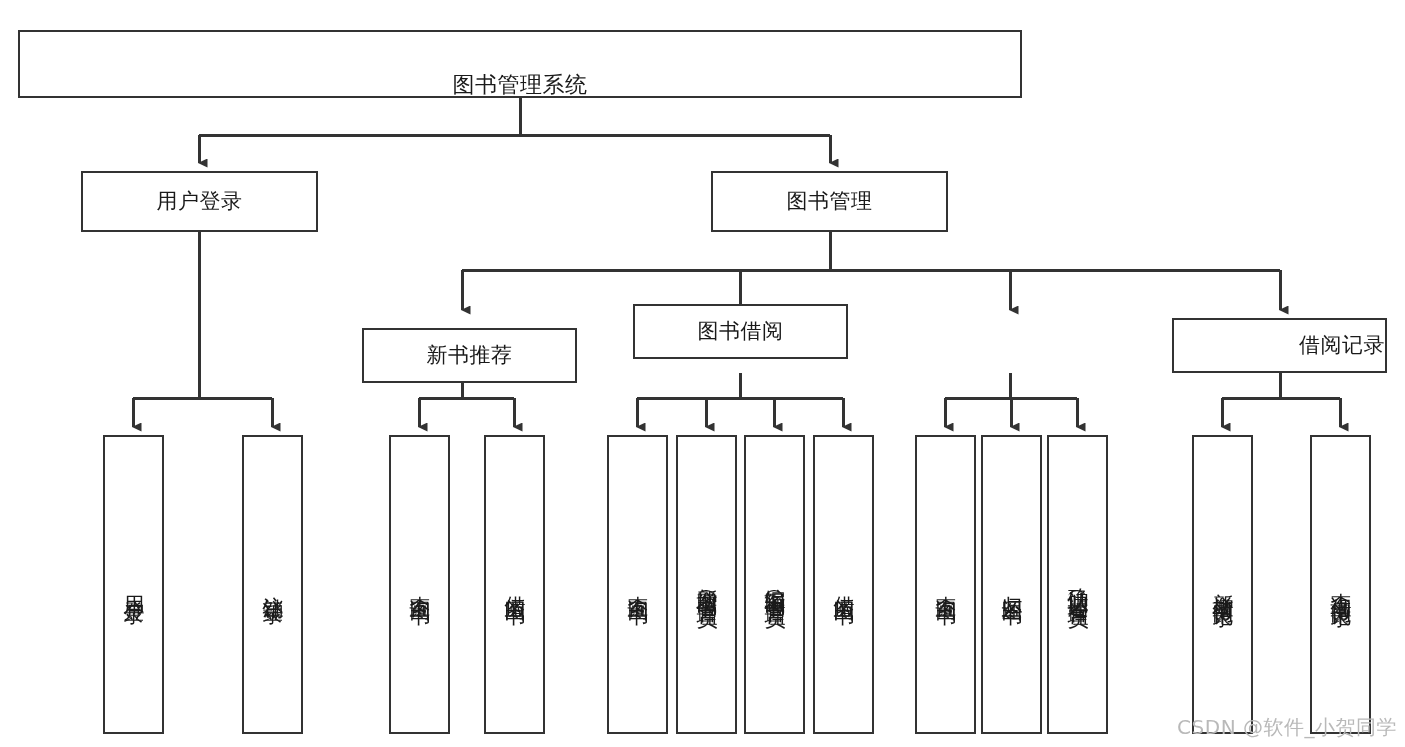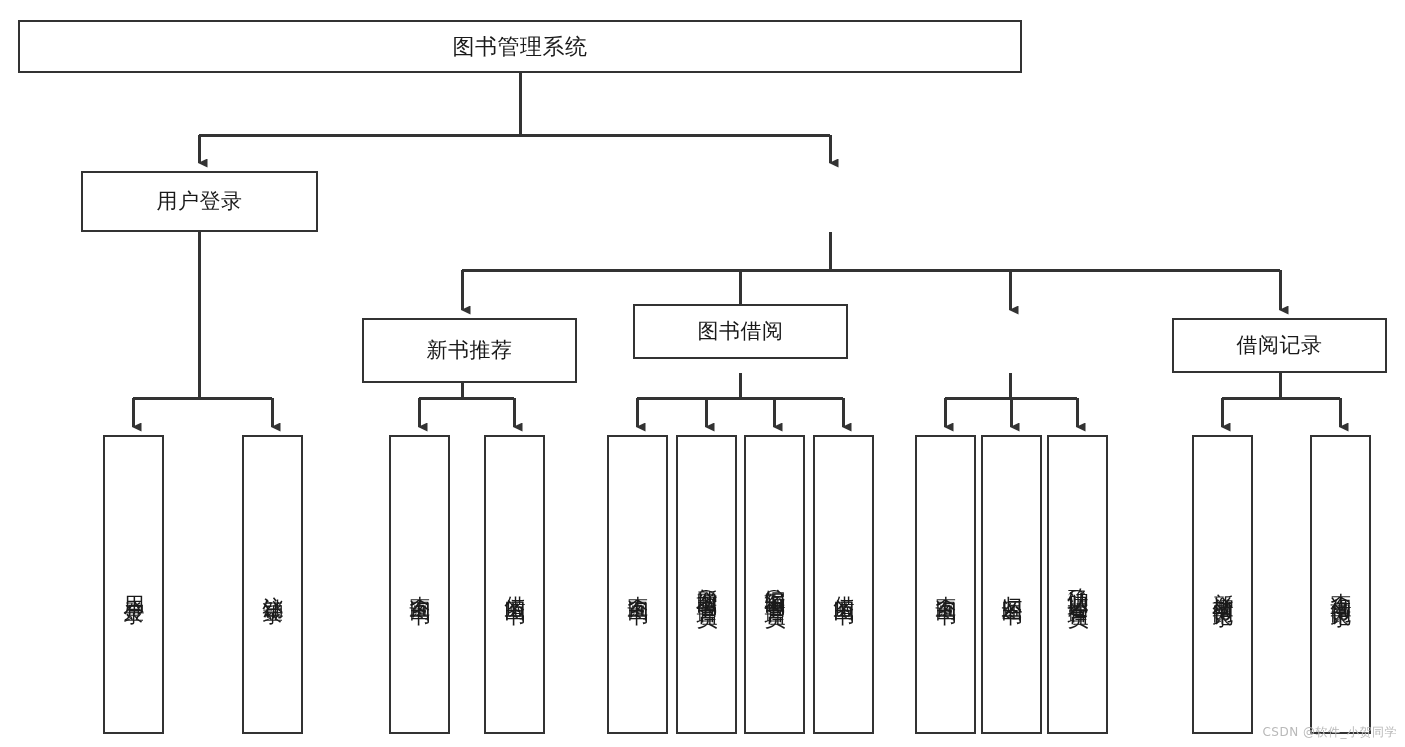--- a/index.html
+++ b/index.html
@@ -55,21 +55,21 @@
     letter-spacing: 3px;
     line-height: 1.0;
   }
   #root-node .label {
     font-size: 22px;
   }
   #watermark {
     position: absolute;
     right: 8px;
     bottom: 6px;
-    font-size: 12px;
+    font-size: 20px;
     color: #b9b9b9;
     white-space: nowrap;
     letter-spacing: 0.5px;
   }
 </style>
 </head>
 <body>
 
 <div id="canvas">
 
@@ -116,35 +116,38 @@
       <path d="M 1011,398 L 1011,427" marker-end="url(#arrowhead)"></path>
       <path d="M 1077,398 L 1077,427" marker-end="url(#arrowhead)"></path>
 
       <path d="M 1280,373 L 1280,398"></path>
       <path d="M 1222,398 L 1340,398"></path>
       <path d="M 1222,398 L 1222,427" marker-end="url(#arrowhead)"></path>
       <path d="M 1340,398 L 1340,427" marker-end="url(#arrowhead)"></path>
     </g>
   </svg>
 
-  <div class="node horiz" id="root-node" style="left:18px; top:20px; width:1004px; height:53px;">
+  <div class="node horiz" id="root-node" style="left:18px; top:30px; width:1004px; height:68px;align-items:flex-end;">
     <span class="label">图书管理系统</span>
   </div>
 
   <div class="node horiz" style="left:81px; top:171px; width:237px; height:61px;">
     <span class="label">用户登录</span>
   </div>
+  <div class="node horiz" style="left:711px; top:171px; width:237px; height:61px;">
+    <span class="label">图书管理</span>
+  </div>
 
-  <div class="node horiz" style="left:362px; top:318px; width:215px; height:65px;">
+  <div class="node horiz" style="left:362px; top:328px; width:215px; height:55px;">
     <span class="label">新书推荐</span>
   </div>
   <div class="node horiz" style="left:633px; top:304px; width:215px; height:55px;">
     <span class="label">图书借阅</span>
   </div>
-  <div class="node horiz" style="left:1172px; top:318px; width:215px; height:55px;">
+  <div class="node horiz" style="left:1172px; top:318px; width:215px; height:55px;justify-content:flex-end;">
     <span class="label">借阅记录</span>
   </div>
 
   <div class="node vert" style="left:103px; top:435px; width:61px; height:299px;">
     <span class="label">用户登录</span>
   </div>
   <div class="node vert" style="left:242px; top:435px; width:61px; height:299px;">
     <span class="label">注销登录</span>
   </div>
 

